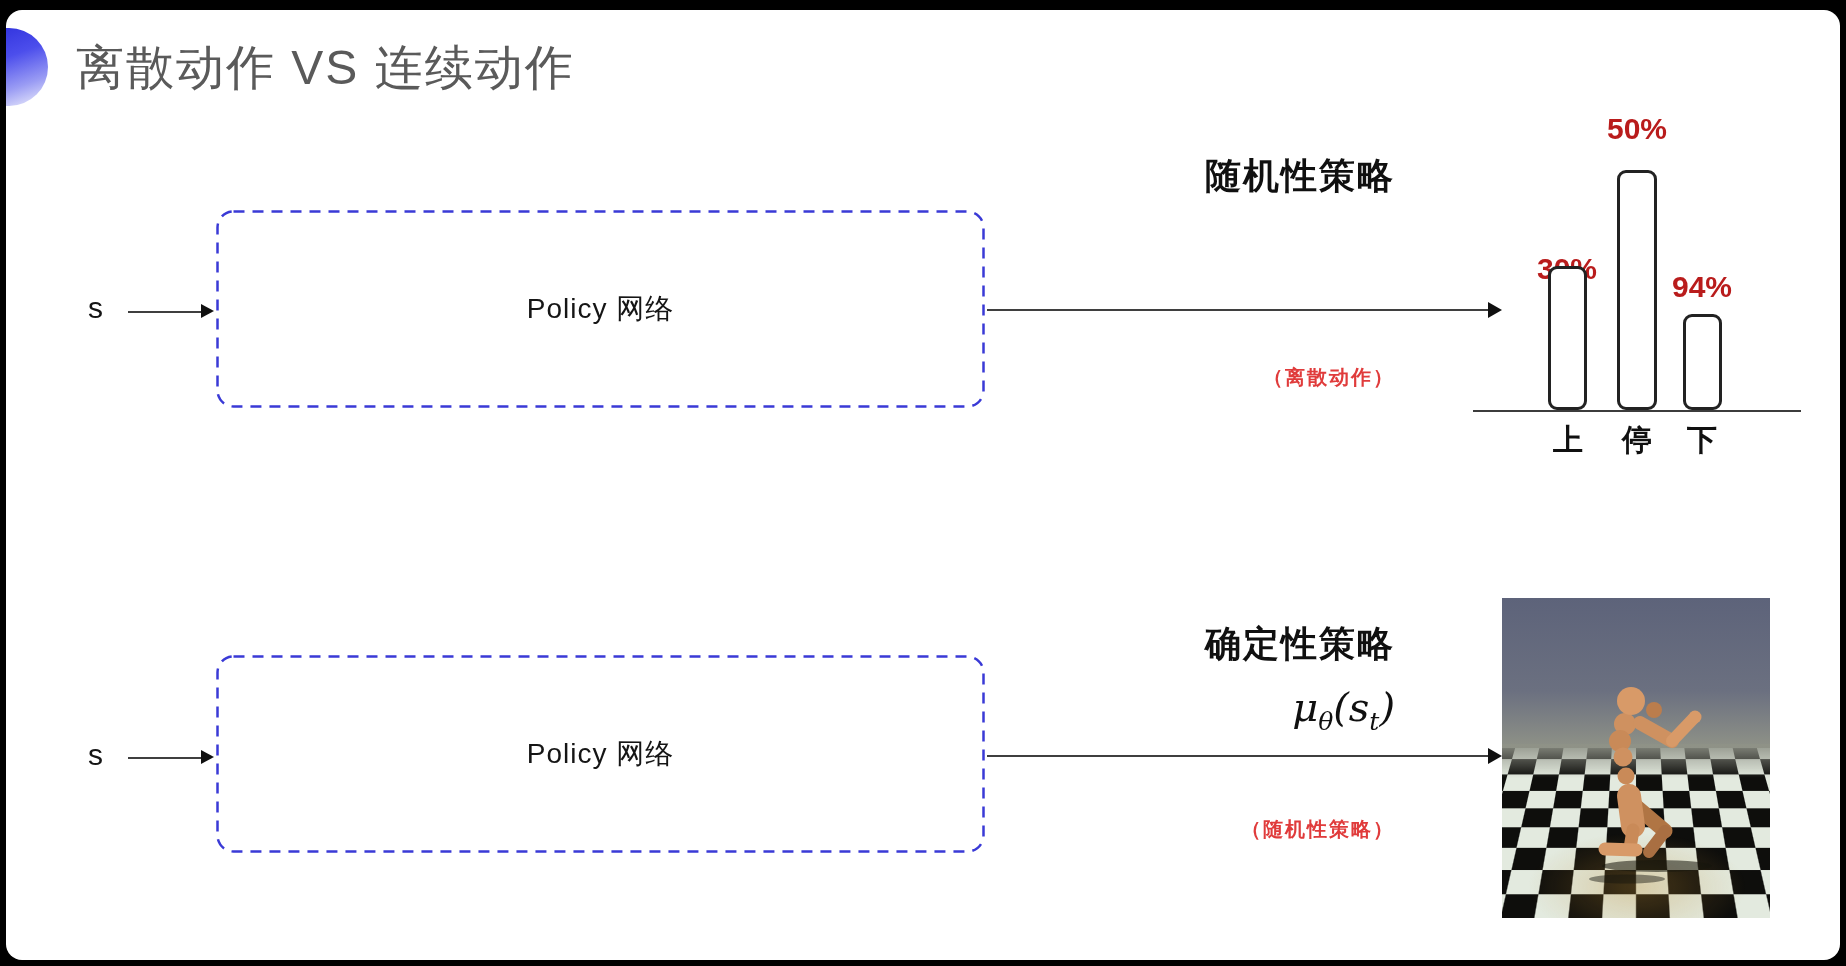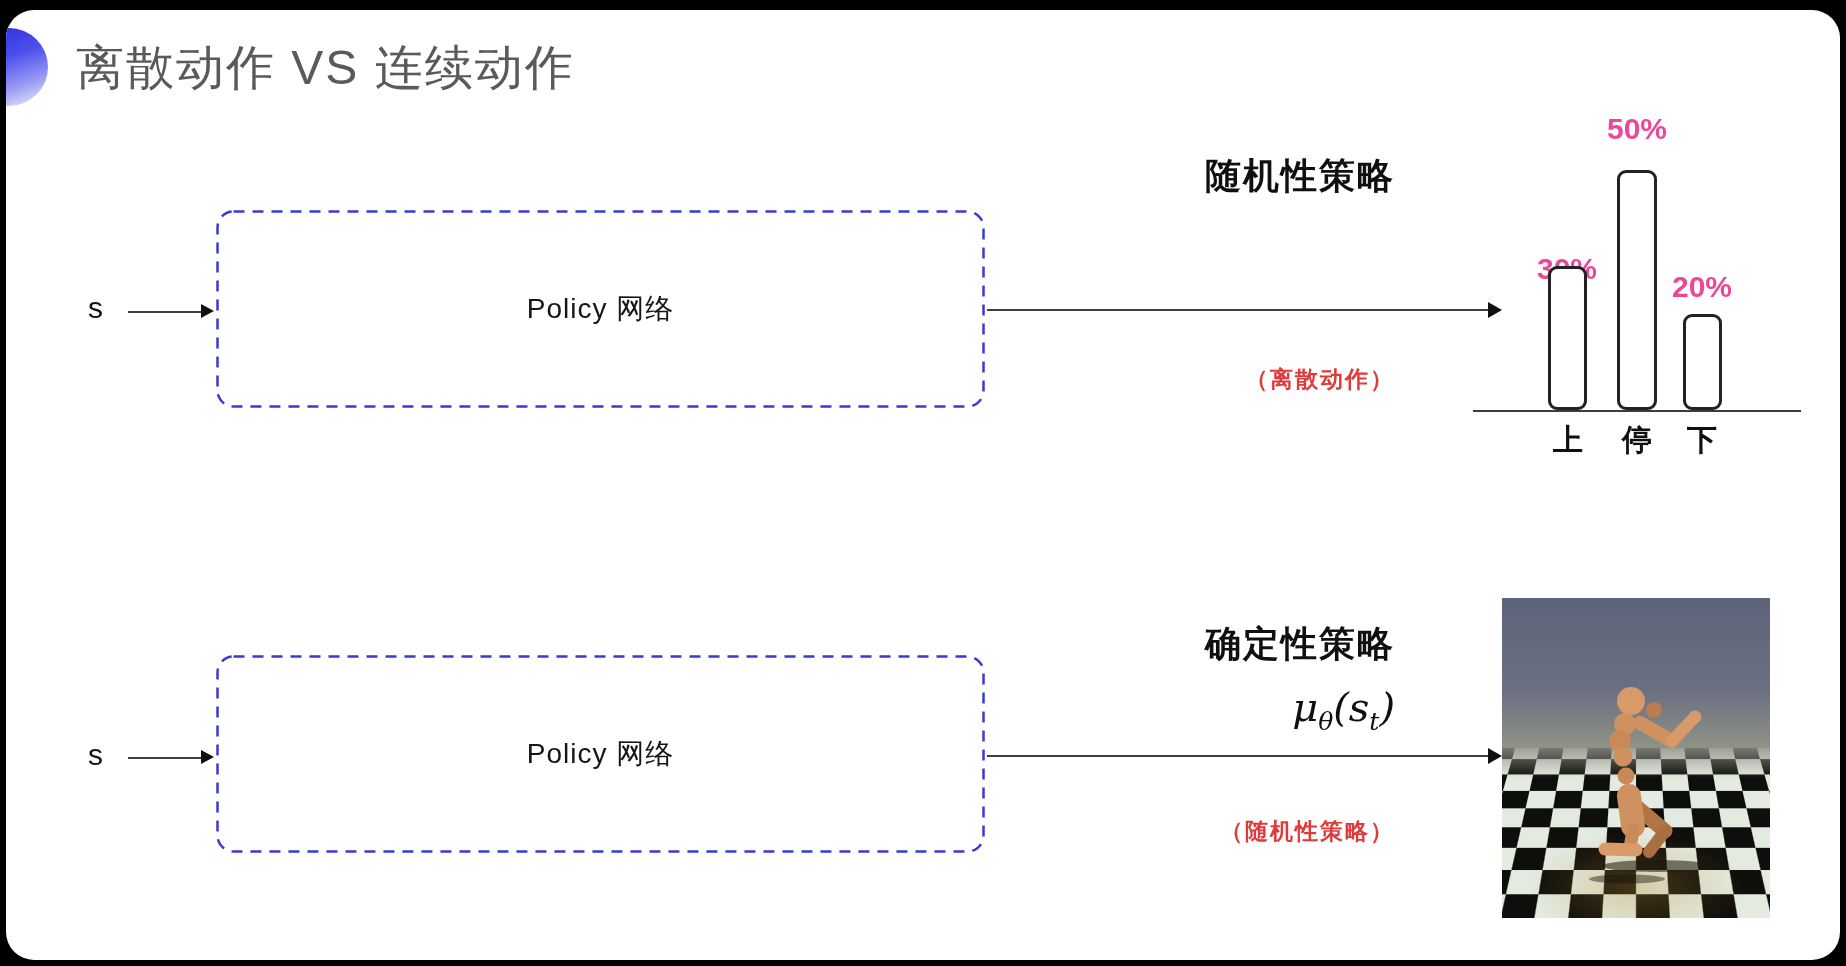--- a/index.html
+++ b/index.html
@@ -2,21 +2,21 @@
 <html><head>
 <meta charset="utf-8">
 <style>
   html,body { margin:0; padding:0; background:#000; }
   .page {
     position:relative; width:1846px; height:966px; background:#000;
     overflow:hidden; font-family:"Liberation Sans", sans-serif;
   }
   .slide {
     position:absolute; left:6px; top:10px; right:6px; bottom:6px;
-    background:#ffffff; border-radius:28px; overflow:hidden;
+    background:#ffffff; border-radius:16px; overflow:hidden;
   }
   .content { position:absolute; left:-6px; top:-10px; width:1846px; height:966px; }
 
   
   .accent-dot {
     position:absolute; left:-30px; top:28px; width:78px; height:78px; border-radius:50%;
     background:linear-gradient(160deg,#3436df 12%,#4c4eec 40%,#9a9cf4 72%,#e6e7fb 96%);
   }
   .page-title {
     position:absolute; left:76px; top:36px; font-size:48px; font-weight:500;
@@ -40,33 +40,33 @@
   }
 
   
   .ann { position:absolute; left:1095px; width:300px; text-align:right; white-space:nowrap; }
   .policy-title { font-size:36px; font-weight:700; color:#101010; letter-spacing:2px; }
   .formula {
     font-family:"DejaVu Serif", serif; font-style:italic;
     font-size:40px; color:#101010;
   }
   .formula sub { font-size:25px; font-style:italic; }
-  .action-note { font-size:23px; font-weight:700; color:#e03b3b; letter-spacing:2px; }
+  .action-note { font-size:20px; font-weight:700; color:#e03b3b; letter-spacing:2px; }
 
   
   .bar-chart { position:absolute; left:1460px; top:100px; width:360px; height:360px; }
   .bar {
     position:absolute; bottom:50px; width:39px; background:#fff;
     border:3px solid #222; border-radius:9px; box-sizing:border-box;
   }
   .bar.b0 { left:88px; }
   .bar.b1 { left:157px; width:40px; }
   .bar.b2 { left:223px; }
   .baseline { position:absolute; left:13px; top:310px; width:328px; height:0; border-top:2px solid #3c3c3c; }
-  .pct { position:absolute; width:80px; text-align:center; font-size:30px; font-weight:600; color:#ec4899; }
+  .pct { position:absolute; width:80px; text-align:center; font-size:30px; font-weight:600; color:#b91c1c; }
   .pct.p0 { left:67px;  top:124px;margin-top:28px; }
   .pct.p1 { left:137px; top:12px;  }
   .pct.p2 { left:202px; top:170px; }
   .cat { position:absolute; top:320px; width:40px; text-align:center; font-size:30px; font-weight:700; color:#101010; }
   .cat.c0 { left:88px; } .cat.c1 { left:157px; } .cat.c2 { left:222px; }
 
   
   .sim { position:absolute; left:1502px; top:598px; width:268px; height:320px; overflow:hidden; background:#666c7d; }
   .sim .sky {
     position:absolute; left:0; top:0; width:100%; height:150px;
@@ -111,21 +111,21 @@
 
       <div class="arrow-line" style="left:987px; top:309px; width:502px;"></div>
       <div class="arrow-head" style="left:1488px; top:302px;"></div>
 
       <div class="ann policy-title" style="top:152px;">随机性策略</div>
       <div class="ann action-note" style="top:364px;">（离散动作）</div>
 
       <div class="bar-chart">
         <div class="pct p0">30%</div>
         <div class="pct p1">50%</div>
-        <div class="pct p2">20%</div>
+        <div class="pct p2">94%</div>
         <div class="bar b0" style="height: 144px;"></div>
         <div class="bar b1" style="height: 240px;"></div>
         <div class="bar b2" style="height: 96px;"></div>
         <div class="baseline"></div>
         <div class="cat c0">上</div>
         <div class="cat c1">停</div>
         <div class="cat c2">下</div>
       </div>
 
       <div class="state-label" style="left:88px; top:738px;">s</div>

